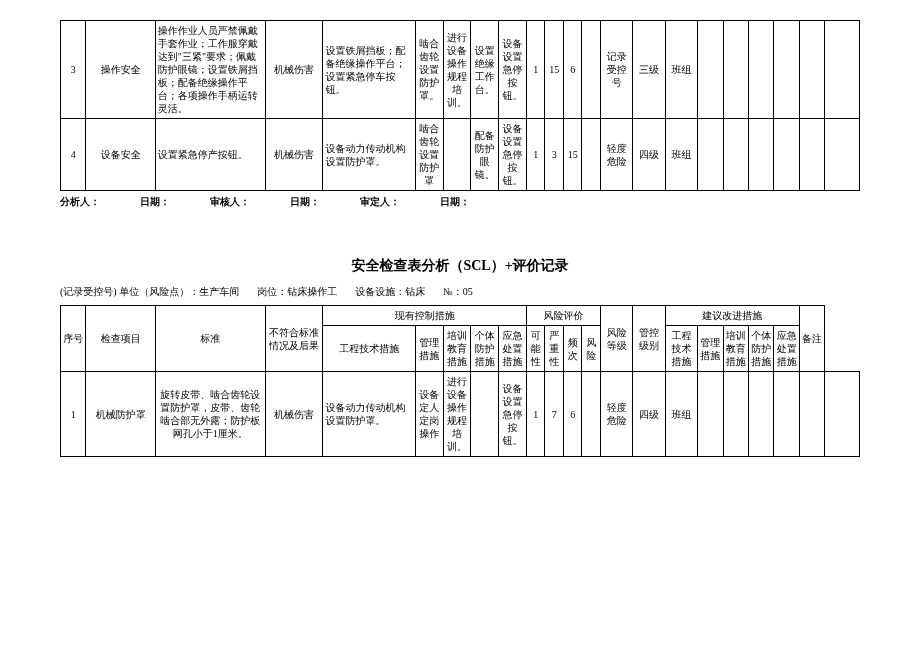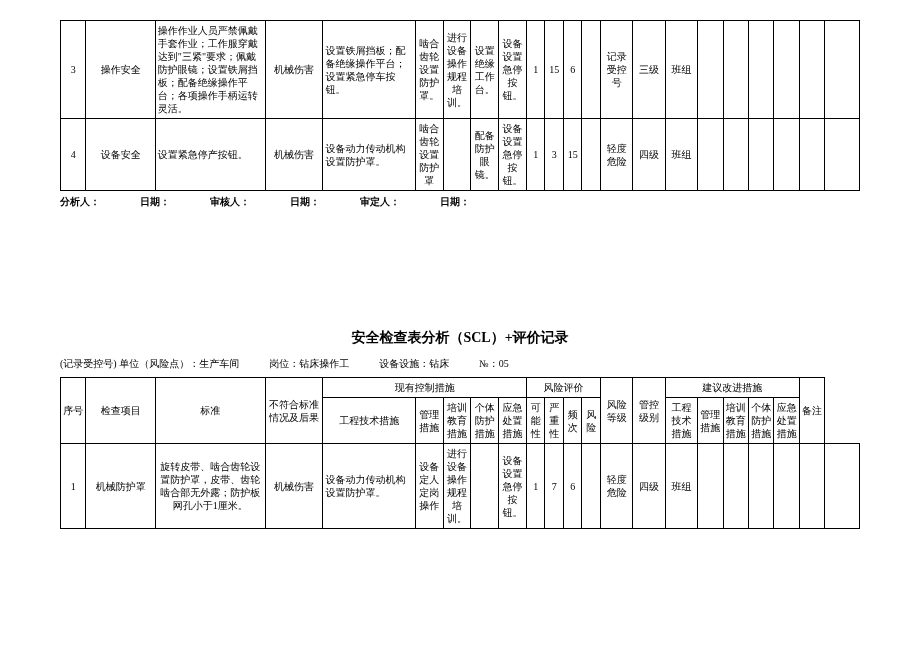--- a/index.html
+++ b/index.html
@@ -29,25 +29,25 @@
       font-size: 10px;
       margin-top: 4px;
       display: flex;
       gap: 40px;
     }
     .footer-row span { white-space: nowrap; font-weight: bold; }
     .section-title {
       text-align: center;
       font-weight: bold;
       font-size: 14px;
-      margin: 120px 0 10px 0;
+      margin: 48px 0 10px 0;
     }
     .meta-row {
       display: flex;
-      gap: 30px;
+      gap: 18px;
       font-size: 10px;
       margin-bottom: 6px;
       padding-left: 0;
     }
     .meta-row span { white-space: nowrap; }
     .col-seq { width: 22px; }
     .col-item { width: 60px; }
     .col-std { width: 95px; }
     .col-nonconf { width: 50px; }
     .col-eng { width: 80px; }

